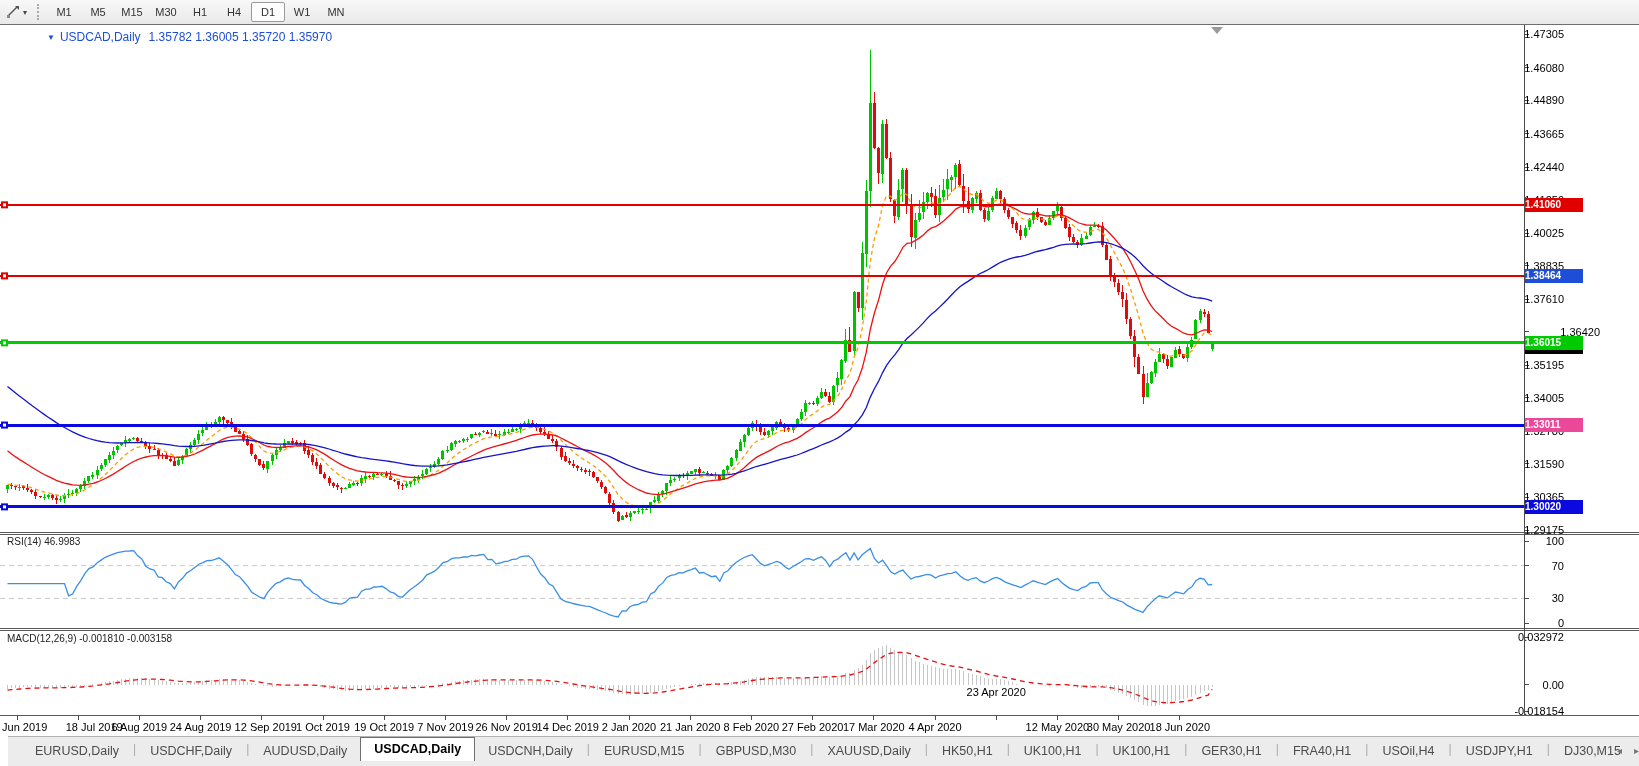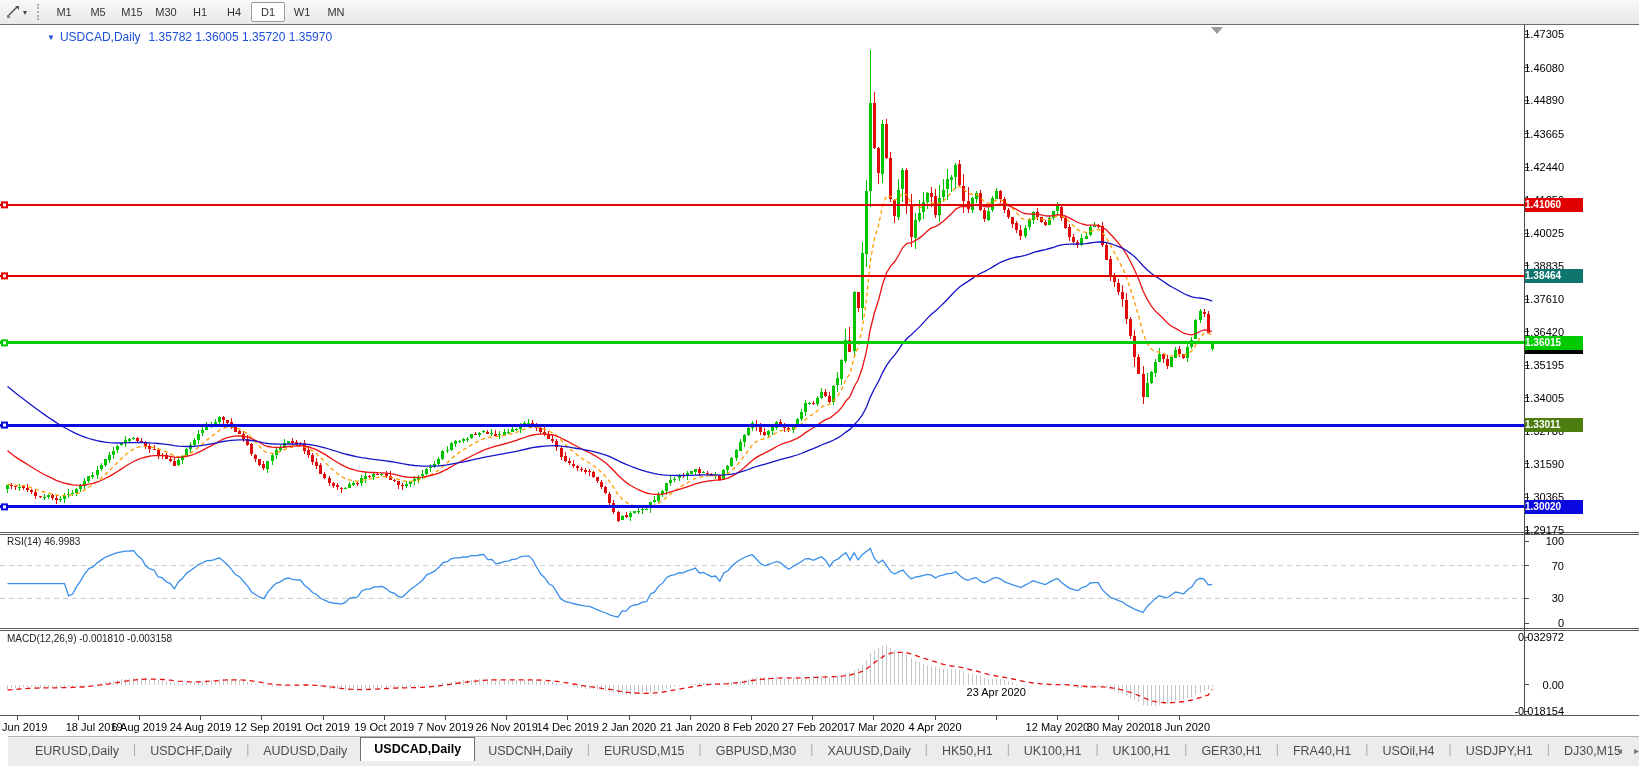--- a/index.html
+++ b/index.html
@@ -1046,39 +1046,39 @@
     <div class="pane-label" style="top:608px">MACD(12,26,9) -0.001810 -0.003158</div>
   <div class="ytick" style="top: 2px;">1.47305</div>
       <div class="ytick" style="top: 35.5135px;">1.46080</div>
       <div class="ytick" style="top: 68.0695px;">1.44890</div>
       <div class="ytick" style="top: 101.583px;">1.43665</div>
       <div class="ytick" style="top: 135.097px;">1.42440</div>
       <div class="ytick" style="top: 167.653px;">1.41250</div>
       <div class="ytick" style="top: 201.166px;">1.40025</div>
       <div class="ytick" style="top: 233.722px;">1.38835</div>
       <div class="ytick" style="top: 267.236px;">1.37610</div>
-      <div class="ytick" style="top: 299.792px;">1.36420</div>
+      <div class="ytick" style="top: 299.792px; margin-left: 36px;">1.36420</div>
       <div class="ytick" style="top: 333.305px;">1.35195</div>
       <div class="ytick" style="top: 365.861px;">1.34005</div>
       <div class="ytick" style="top: 399.375px;">1.32780</div>
       <div class="ytick" style="top: 431.931px;">1.31590</div>
       <div class="ytick" style="top: 465.444px;">1.30365</div>
       <div class="ytick" style="top: 498px;">1.29175</div>
       <div class="ytick" style="top: 509px;">100</div>
       <div class="ytick" style="top: 533.6px;">70</div>
       <div class="ytick" style="top: 566.4px;">30</div>
       <div class="ytick" style="top: 591px;">0</div>
       <div class="ytick" style="top: 605px;">0.032972</div>
       <div class="ytick" style="top: 652.724px;">0.00</div>
       <div class="ytick" style="top: 679px;">-0.018154</div>
       <div class="lvlbox" style="top: 315.103px; background: rgb(0, 0, 0); color: rgb(255, 255, 255);">1.35970</div>
       <div class="lvlbox" style="top: 172.851px; background: rgb(224, 0, 0); color: rgb(255, 255, 255);">1.41060</div>
-      <div class="lvlbox" style="top: 243.872px; background: #0f766e; color: rgb(255, 255, 255);">1.38464</div>
+      <div class="lvlbox" style="top: 243.872px; background: #1d4ed8; color: rgb(255, 255, 255);">1.38464</div>
       <div class="lvlbox" style="top: 310.871px; background: rgb(0, 202, 0); color: rgb(255, 255, 255);">1.36015</div>
-      <div class="lvlbox" style="top: 393.055px; background: #4d7c0f; color: rgb(255, 255, 255);">1.33011</div>
+      <div class="lvlbox" style="top: 393.055px; background: #ec4899; color: rgb(255, 255, 255);">1.33011</div>
       <div class="lvlbox" style="top: 474.883px; background: rgb(10, 10, 224); color: rgb(255, 255, 255);">1.30020</div>
       <div class="datelbl" style="top: 696px; left: 17px;">29 Jun 2019</div>
       <div class="datelbl" style="top: 696px; left: 78.2px; margin-left: 16px;">18 Jul 2019</div>
       <div class="datelbl" style="top: 696px; left: 139.4px;">6 Aug 2019</div>
       <div class="datelbl" style="top: 696px; left: 200.6px;">24 Aug 2019</div>
       <div class="datelbl" style="top: 696px; left: 261.8px; padding-left: 8px;">12 Sep 2019</div>
       <div class="datelbl" style="top: 696px; left: 323px;">1 Oct 2019</div>
       <div class="datelbl" style="top: 696px; left: 384.2px;">19 Oct 2019</div>
       <div class="datelbl" style="top: 696px; left: 445.4px;">7 Nov 2019</div>
       <div class="datelbl" style="top: 696px; left: 506.6px;">26 Nov 2019</div>

